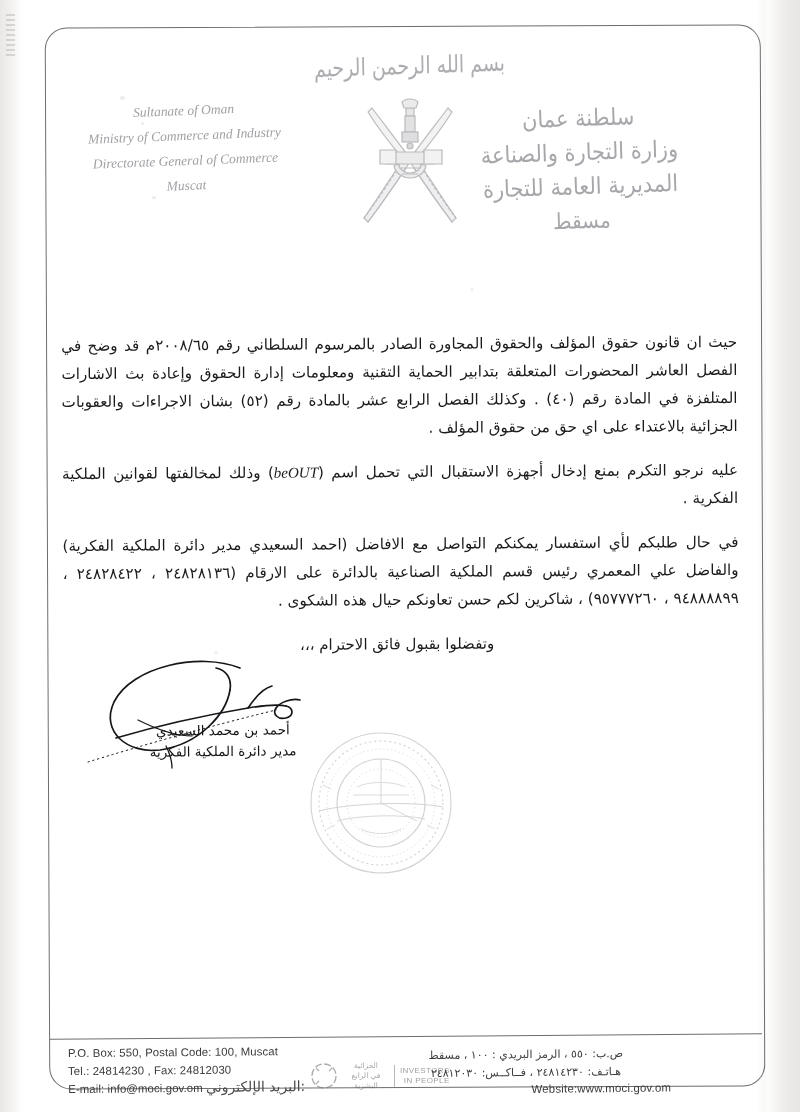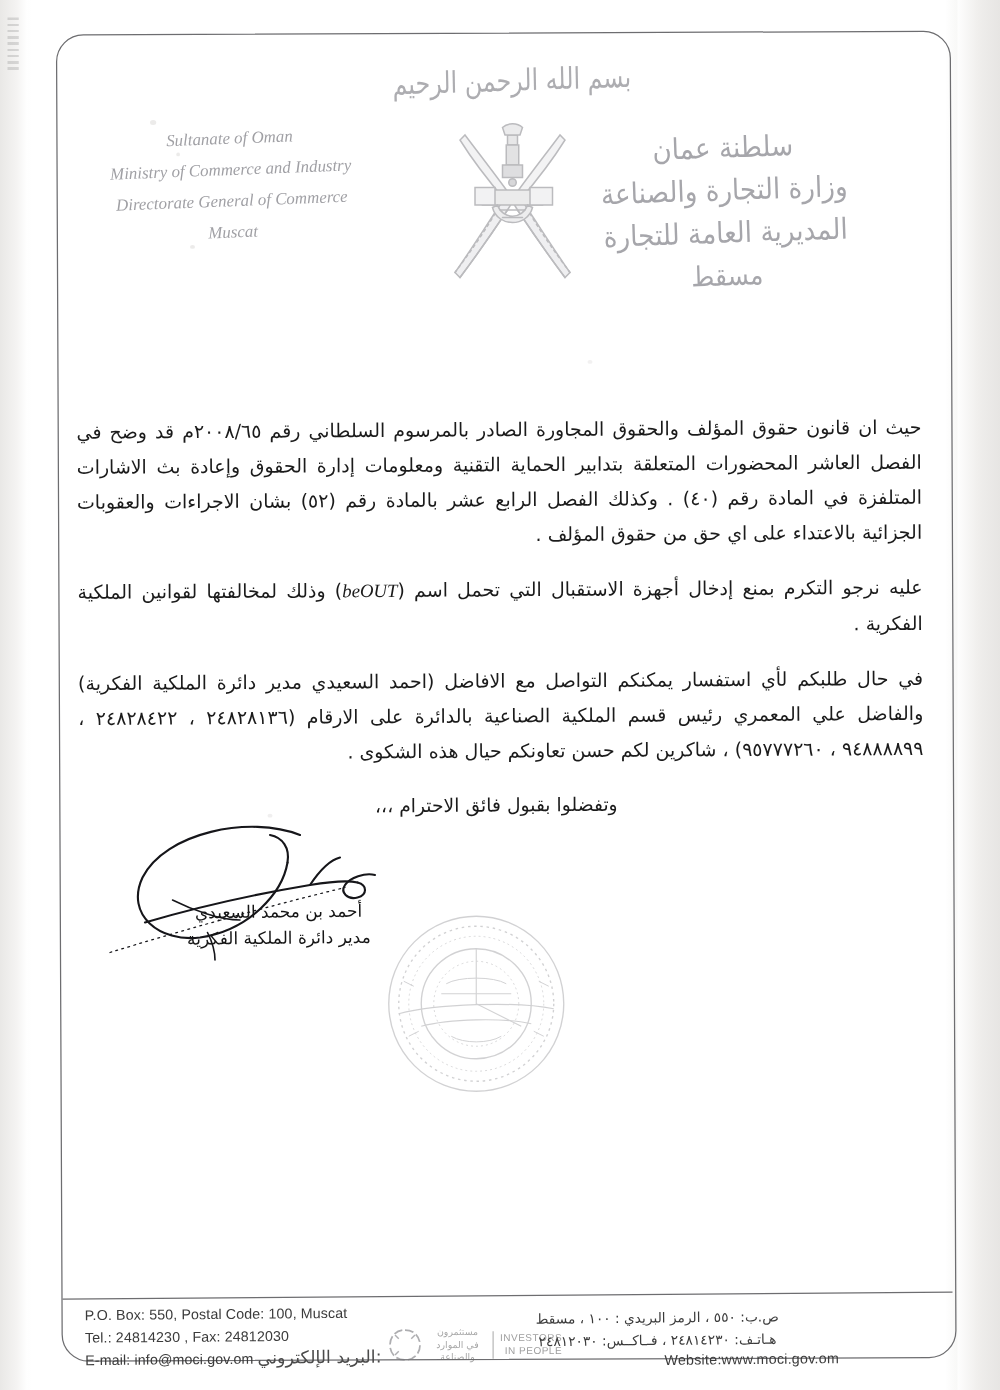--- a/index.html
+++ b/index.html
@@ -450,22 +450,22 @@
   <div id="footer-logo">
     <span class="iip-mark">
       <svg viewBox="0 0 28 28" xmlns="http://www.w3.org/2000/svg" fill="none" stroke="#7a7a7e" stroke-width="1.4">
         <path d="M14 2 C 21 2, 26 7, 26 14 C 26 21, 21 26, 14 26 C 7 26, 2 21, 2 14 C 2 7, 7 2, 14 2 Z" stroke-dasharray="7 2.5"></path>
         <path d="M6 6 L 9 9" stroke-width="1.1"></path>
         <path d="M22 6 L 19 9" stroke-width="1.1"></path>
         <path d="M6 22 L 9 19" stroke-width="1.1"></path>
       </svg>
     </span>
     <span class="iip-ar">
-      <span>مستثمرون</span><br>
-      <span>في الموارد والصناعة</span>
+      <span>الجزائية</span><br>
+      <span>في الرابع البشرية</span>
     </span>
     <span class="iip-divider"></span>
     <span class="iip-en">
       <span>INVESTORS</span><br>
       <span>IN PEOPLE</span>
     </span>
   </div>
 
   <div id="footer-right">
     <div>ص.ب: ٥٥٠ ، الرمز البريدي : ١٠٠ ، مسقط</div>

